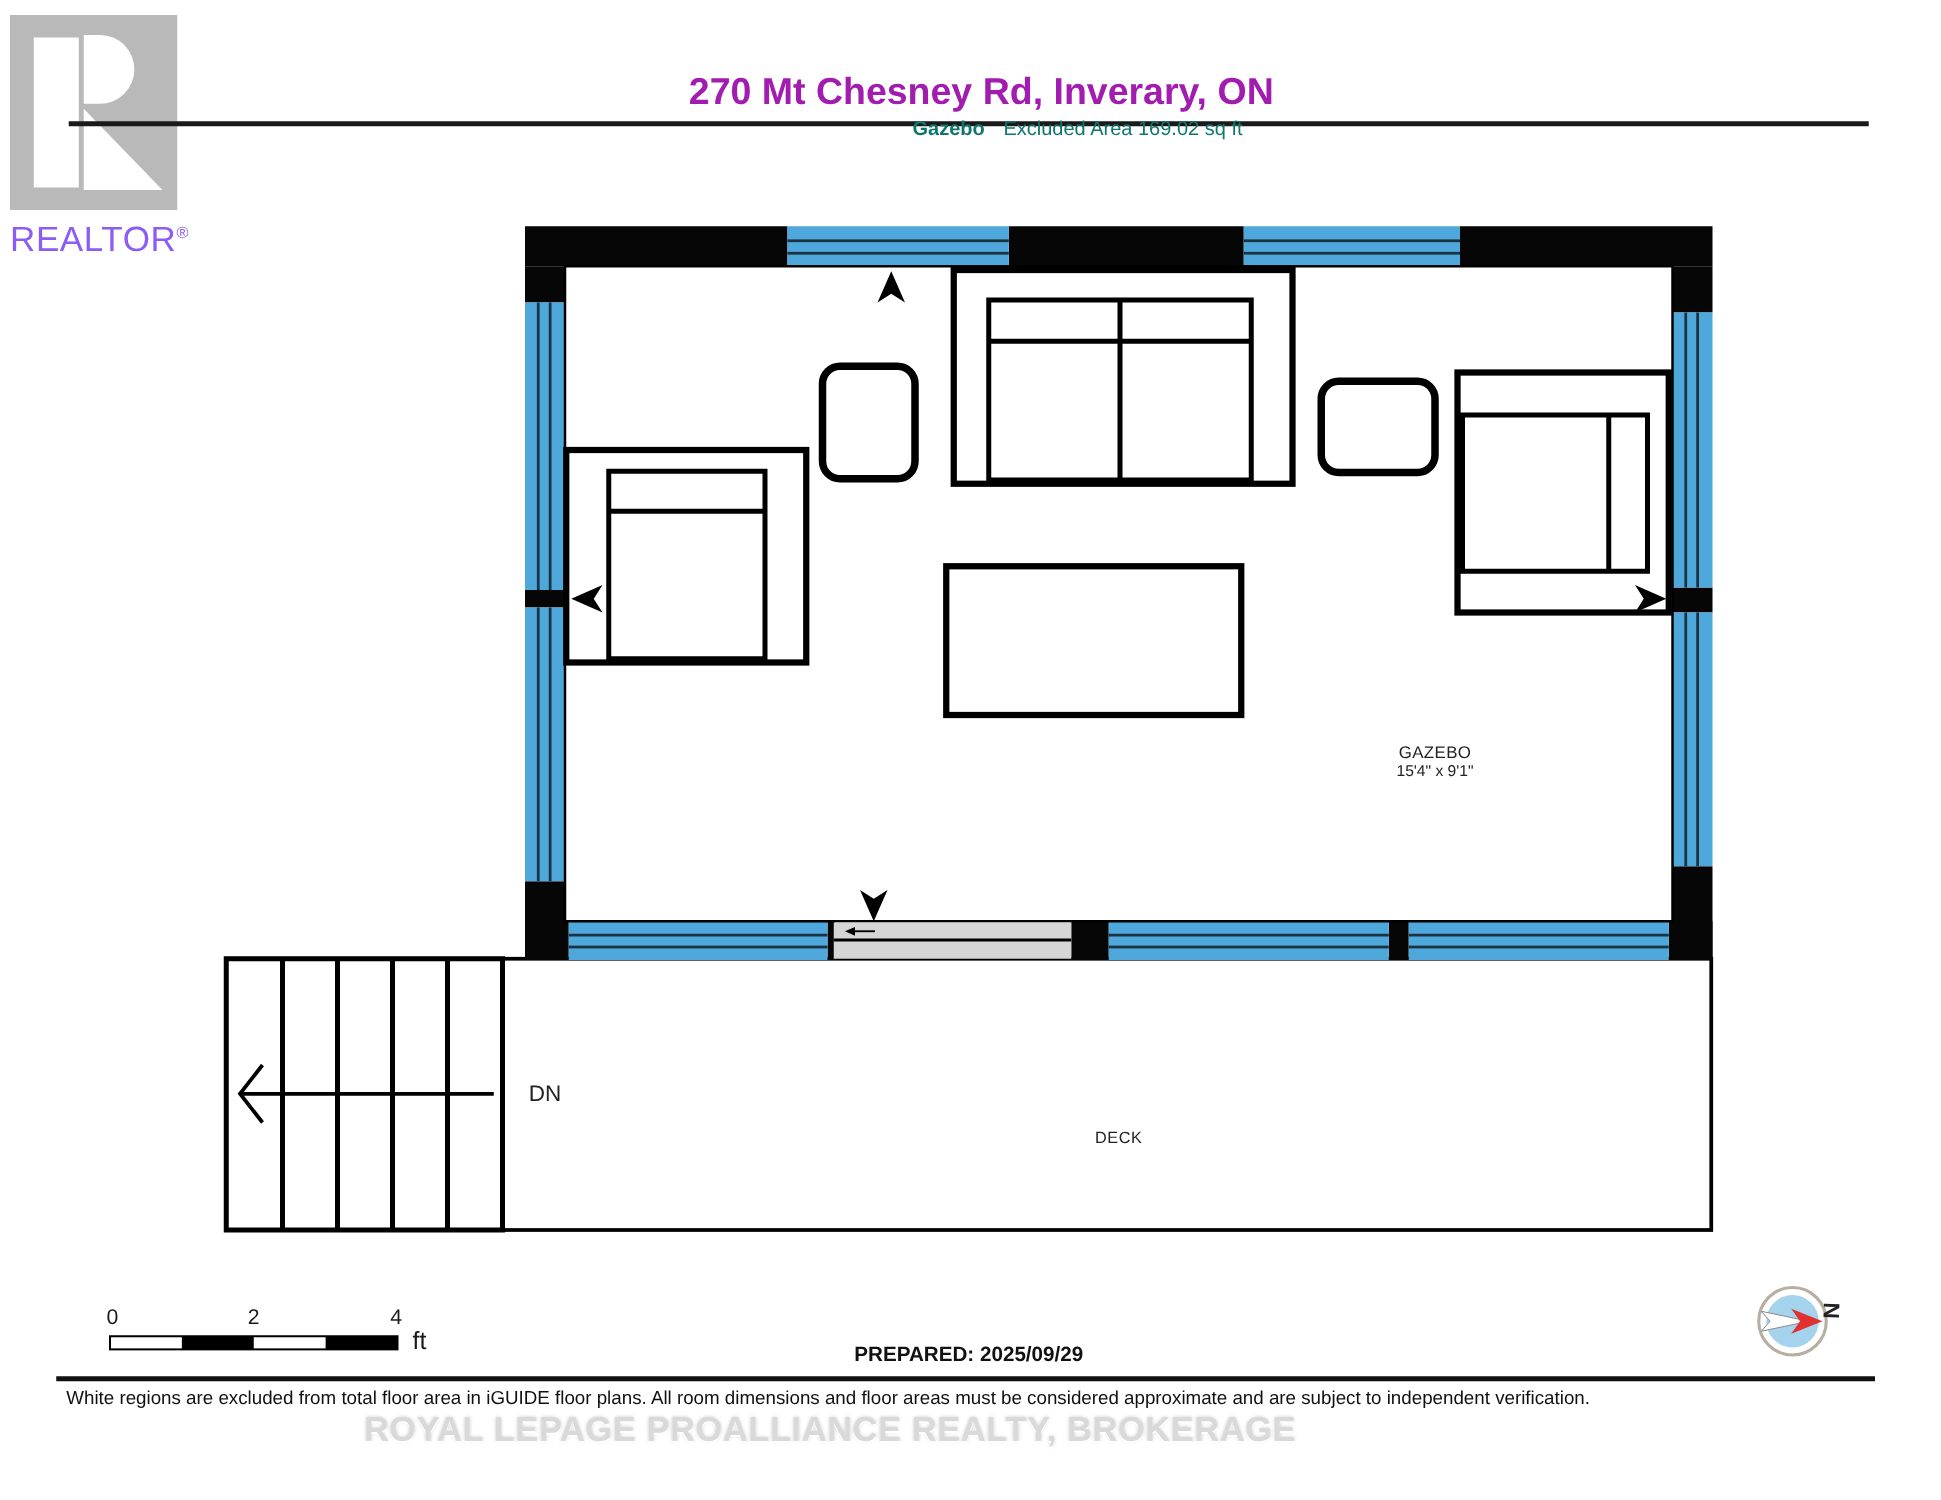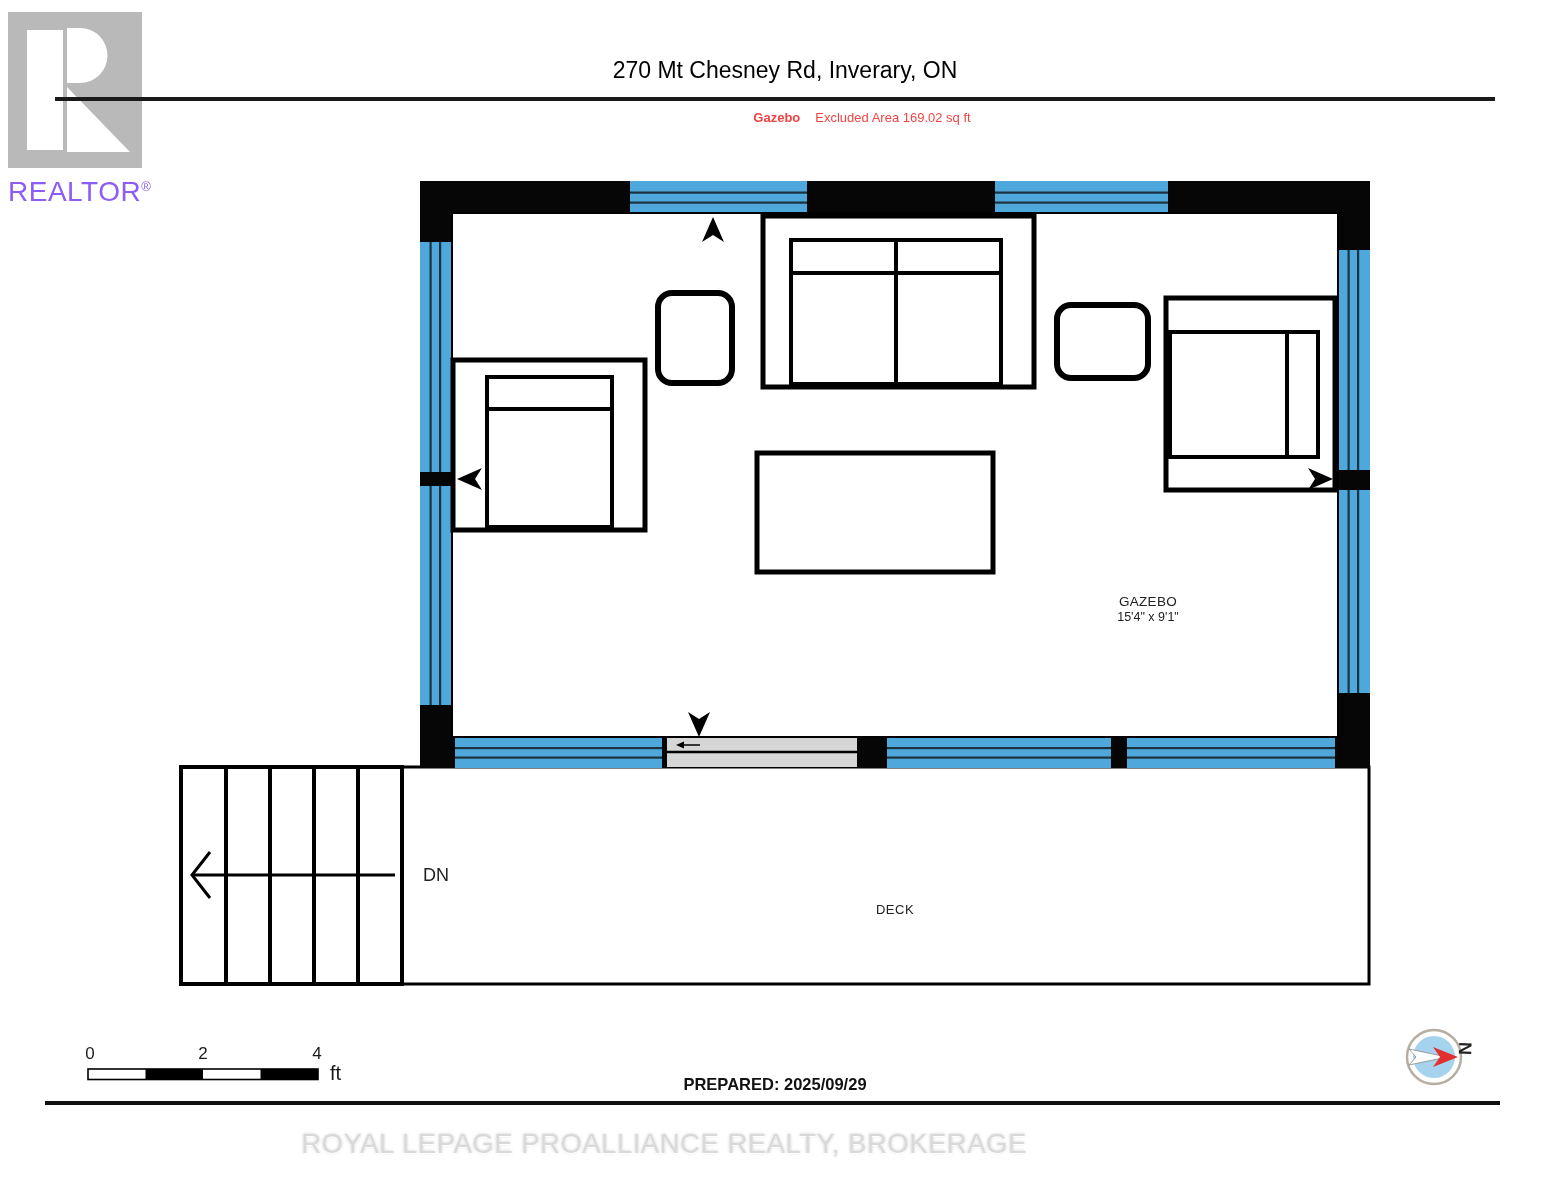--- a/index.html
+++ b/index.html
@@ -5,42 +5,42 @@
   :root{
     --window-blue:#4FA8DC; --stripe-dark:#1D3240; --wall-black:#060606;
     --door-gray:#D6D6D6; --compass-red:#E03030; --compass-blue:#A5D2EC;
     --logo-gray:#B9B9B9; --watermark-gray:#D9D9D9;
   }
   *{margin:0;padding:0;box-sizing:border-box;}
   body{background:#fff;font-family:"Liberation Sans",sans-serif;}
   .page{position:relative;width:1553px;height:1200px;background:#fff;overflow:hidden;}
   .abs{position:absolute;}
   .ctr{transform:translateX(-50%);white-space:nowrap;}
-  .title{top:57px;left:785px;font-size:23px;font-weight:normal;color:#000000;}
+  .title{top:57px;left:785px;font-size:30px;font-weight:bold;color:#a21caf;}
   .title-rule{top:97px;left:55px;width:1440px;height:3.5px;background:#1a1a1a;}
-  .subtitle{top:110px;left:862px;font-size:13px;color:#ef4444;}
+  .subtitle{top:95px;left:862px;font-size:16px;color:#0f766e;}
   .subtitle .fl{font-weight:bold;}
   .subtitle .an{margin-left:15px;font-weight:normal;}
   .logo-wrap{left:8px;top:12px;width:160px;}
   .brand-text{left:8px;top:176px;font-size:28px;color:#8b5cf6;letter-spacing:.5px;}
   .brand-text sup{font-size:13px;}
   .plan-svg{left:0;top:0;}
   .room-label{left:1148px;top:594px;text-align:center;color:#222;}
   .room-name{font-size:13.5px;letter-spacing:.3px;}
   .room-dims{font-size:12.5px;margin-top:1px;}
   .deck-label{left:895px;top:902px;font-size:13px;color:#222;letter-spacing:.5px;}
   .dn-label{left:436px;top:865px;font-size:18px;color:#222;}
   .tick{font-size:17px;color:#1a1a1a;top:1044px;}
   .t0{left:90px;} .t2{left:203px;} .t4{left:317px;}
   .unit{left:330px;top:1062px;font-size:20px;color:#1a1a1a;}
   .prepared{left:775px;top:1059px;font-size:16.5px;font-weight:bold;color:#111;margin-top:16px;}
   .north-label{left:1458px;top:1038px;font-size:18px;font-weight:bold;color:#222;transform:rotate(92deg);}
   .footer-rule{left:45px;top:1101px;width:1455px;height:4px;background:#111;}
   .disclaimer{left:53px;top:1110px;font-size:15px;color:#101010;}
-  .watermark{left:664px;top:1128px;font-size:27.5px;font-weight:normal;color:var(--watermark-gray);
+  .watermark{left:664px;top:1128px;font-size:27.5px;font-weight:bold;color:var(--watermark-gray);
              text-shadow:0 1px 0 #fff,0 0 3px #c6c6c6;letter-spacing:.5px;}
   
   .win{fill:var(--window-blue);}
   .stripe{fill:var(--stripe-dark);}
   .wall{fill:var(--wall-black);}
   .furn{fill:#fff;stroke:#000;}
   .dart{fill:#000;}
 </style>
 </head>
 <body>
@@ -215,15 +215,16 @@
 
   <div class="abs ctr tick t0">0</div>
   <div class="abs ctr tick t2">2</div>
   <div class="abs ctr tick t4">4</div>
   <div class="abs unit">ft</div>
 
   <div class="abs ctr prepared">PREPARED: 2025/09/29</div>
   <div class="abs north-label">N</div>
 
   <div class="abs footer-rule"></div>
+  <div class="abs disclaimer">White regions are excluded from total floor area in iGUIDE floor plans. All room dimensions and floor areas must be considered approximate and are subject to independent verification.</div>
   <div class="abs ctr watermark">ROYAL LEPAGE PROALLIANCE REALTY, BROKERAGE</div>
 
 </div>
 
 </body></html>

